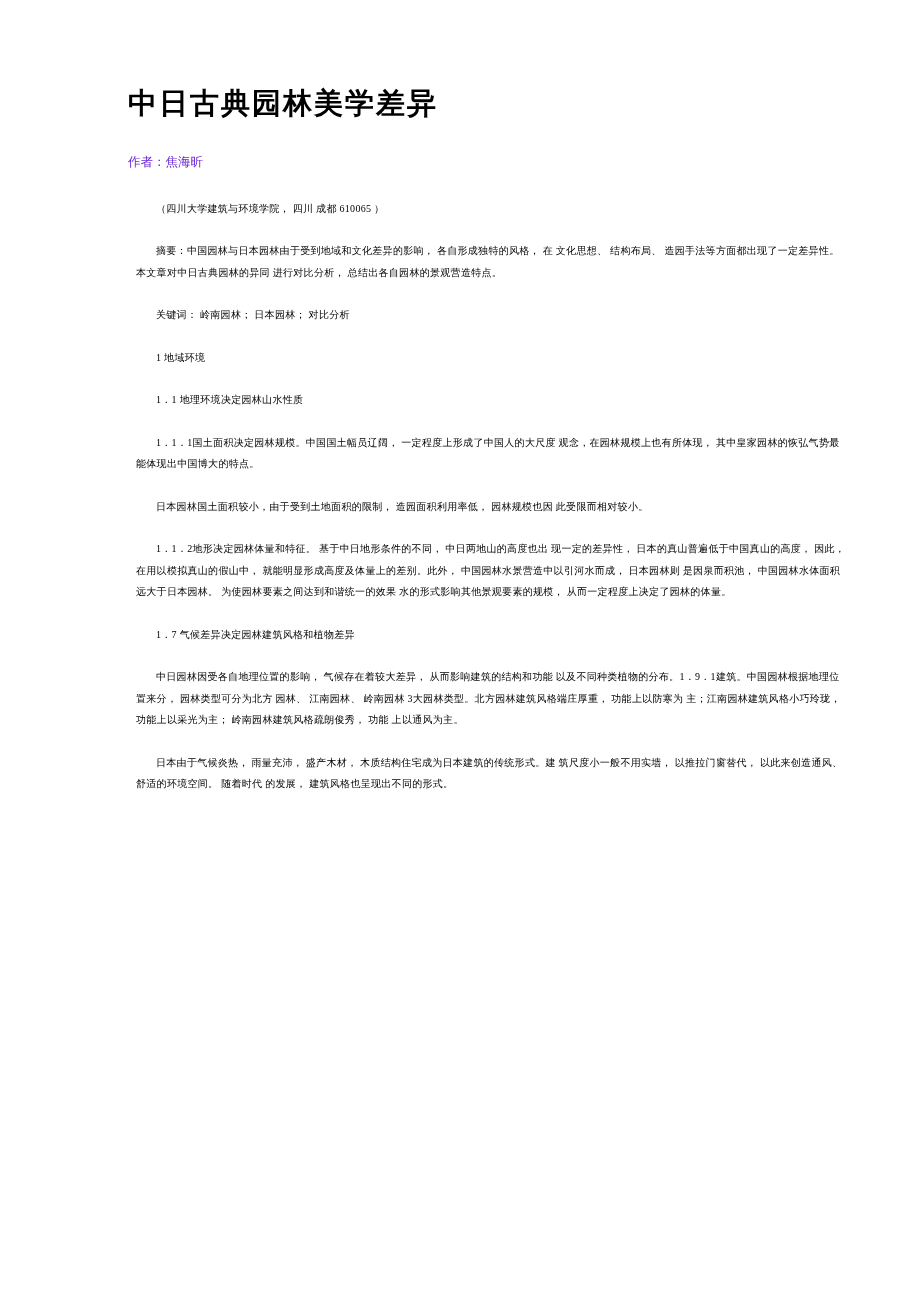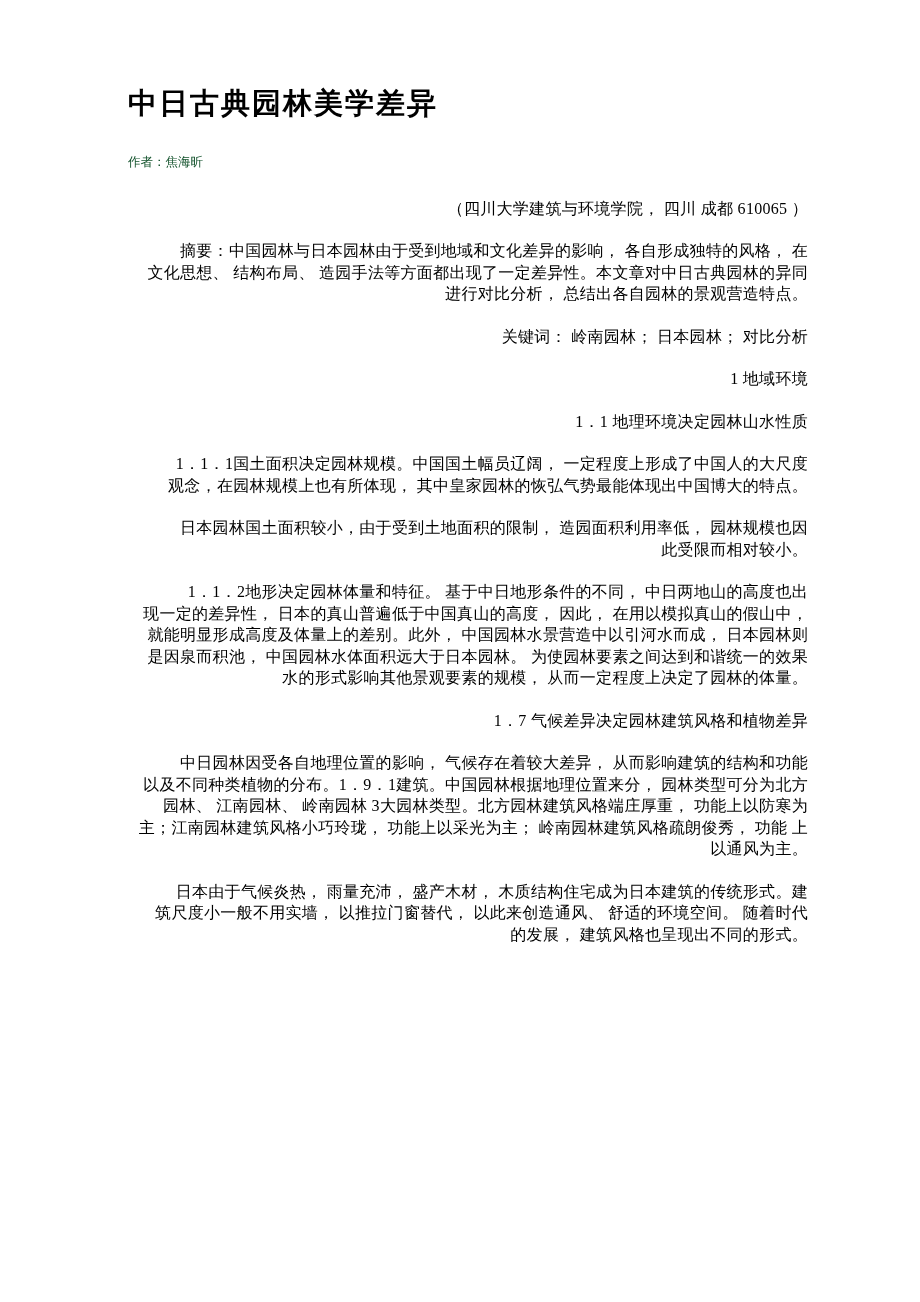--- a/index.html
+++ b/index.html
@@ -11,44 +11,44 @@
   body {
     width: 920px;
     min-height: 1302px;
     font-family: "Liberation Serif", "DejaVu Serif", serif;
     color: #000000;
   }
   .page {
     width: 920px;
     min-height: 1302px;
     background: #ffffff;
-    padding: 86px 112px 40px 128px;
+    padding: 86px 73px 40px 128px;
   }
   .title {
     font-size: 29px;
     font-weight: bold;
     letter-spacing: 2px;
     margin: 0 0 32px 0;
     line-height: 1.2;
     font-family: "Liberation Sans", "DejaVu Sans", sans-serif;
   }
   .meta {
     margin: 0 0 26px 0;
   }
   .meta-line {
     font-size: 12.5px;
     line-height: 19px;
-    color: #14532d;
+    color: #6d28d9;
   }
   .para {
-    font-size: 16px;
+    font-size: 10px;
     line-height: 21.5px;
     margin: 0 0 21px 8px;
     text-indent: 2em;
-    text-align: right;
+    text-align: left;
     letter-spacing: 0.3px;
     word-break: break-all;
   }
   .para:last-child { margin-bottom: 0; }
 </style>
 </head>
 <body>
 
 <div class="page">
 

